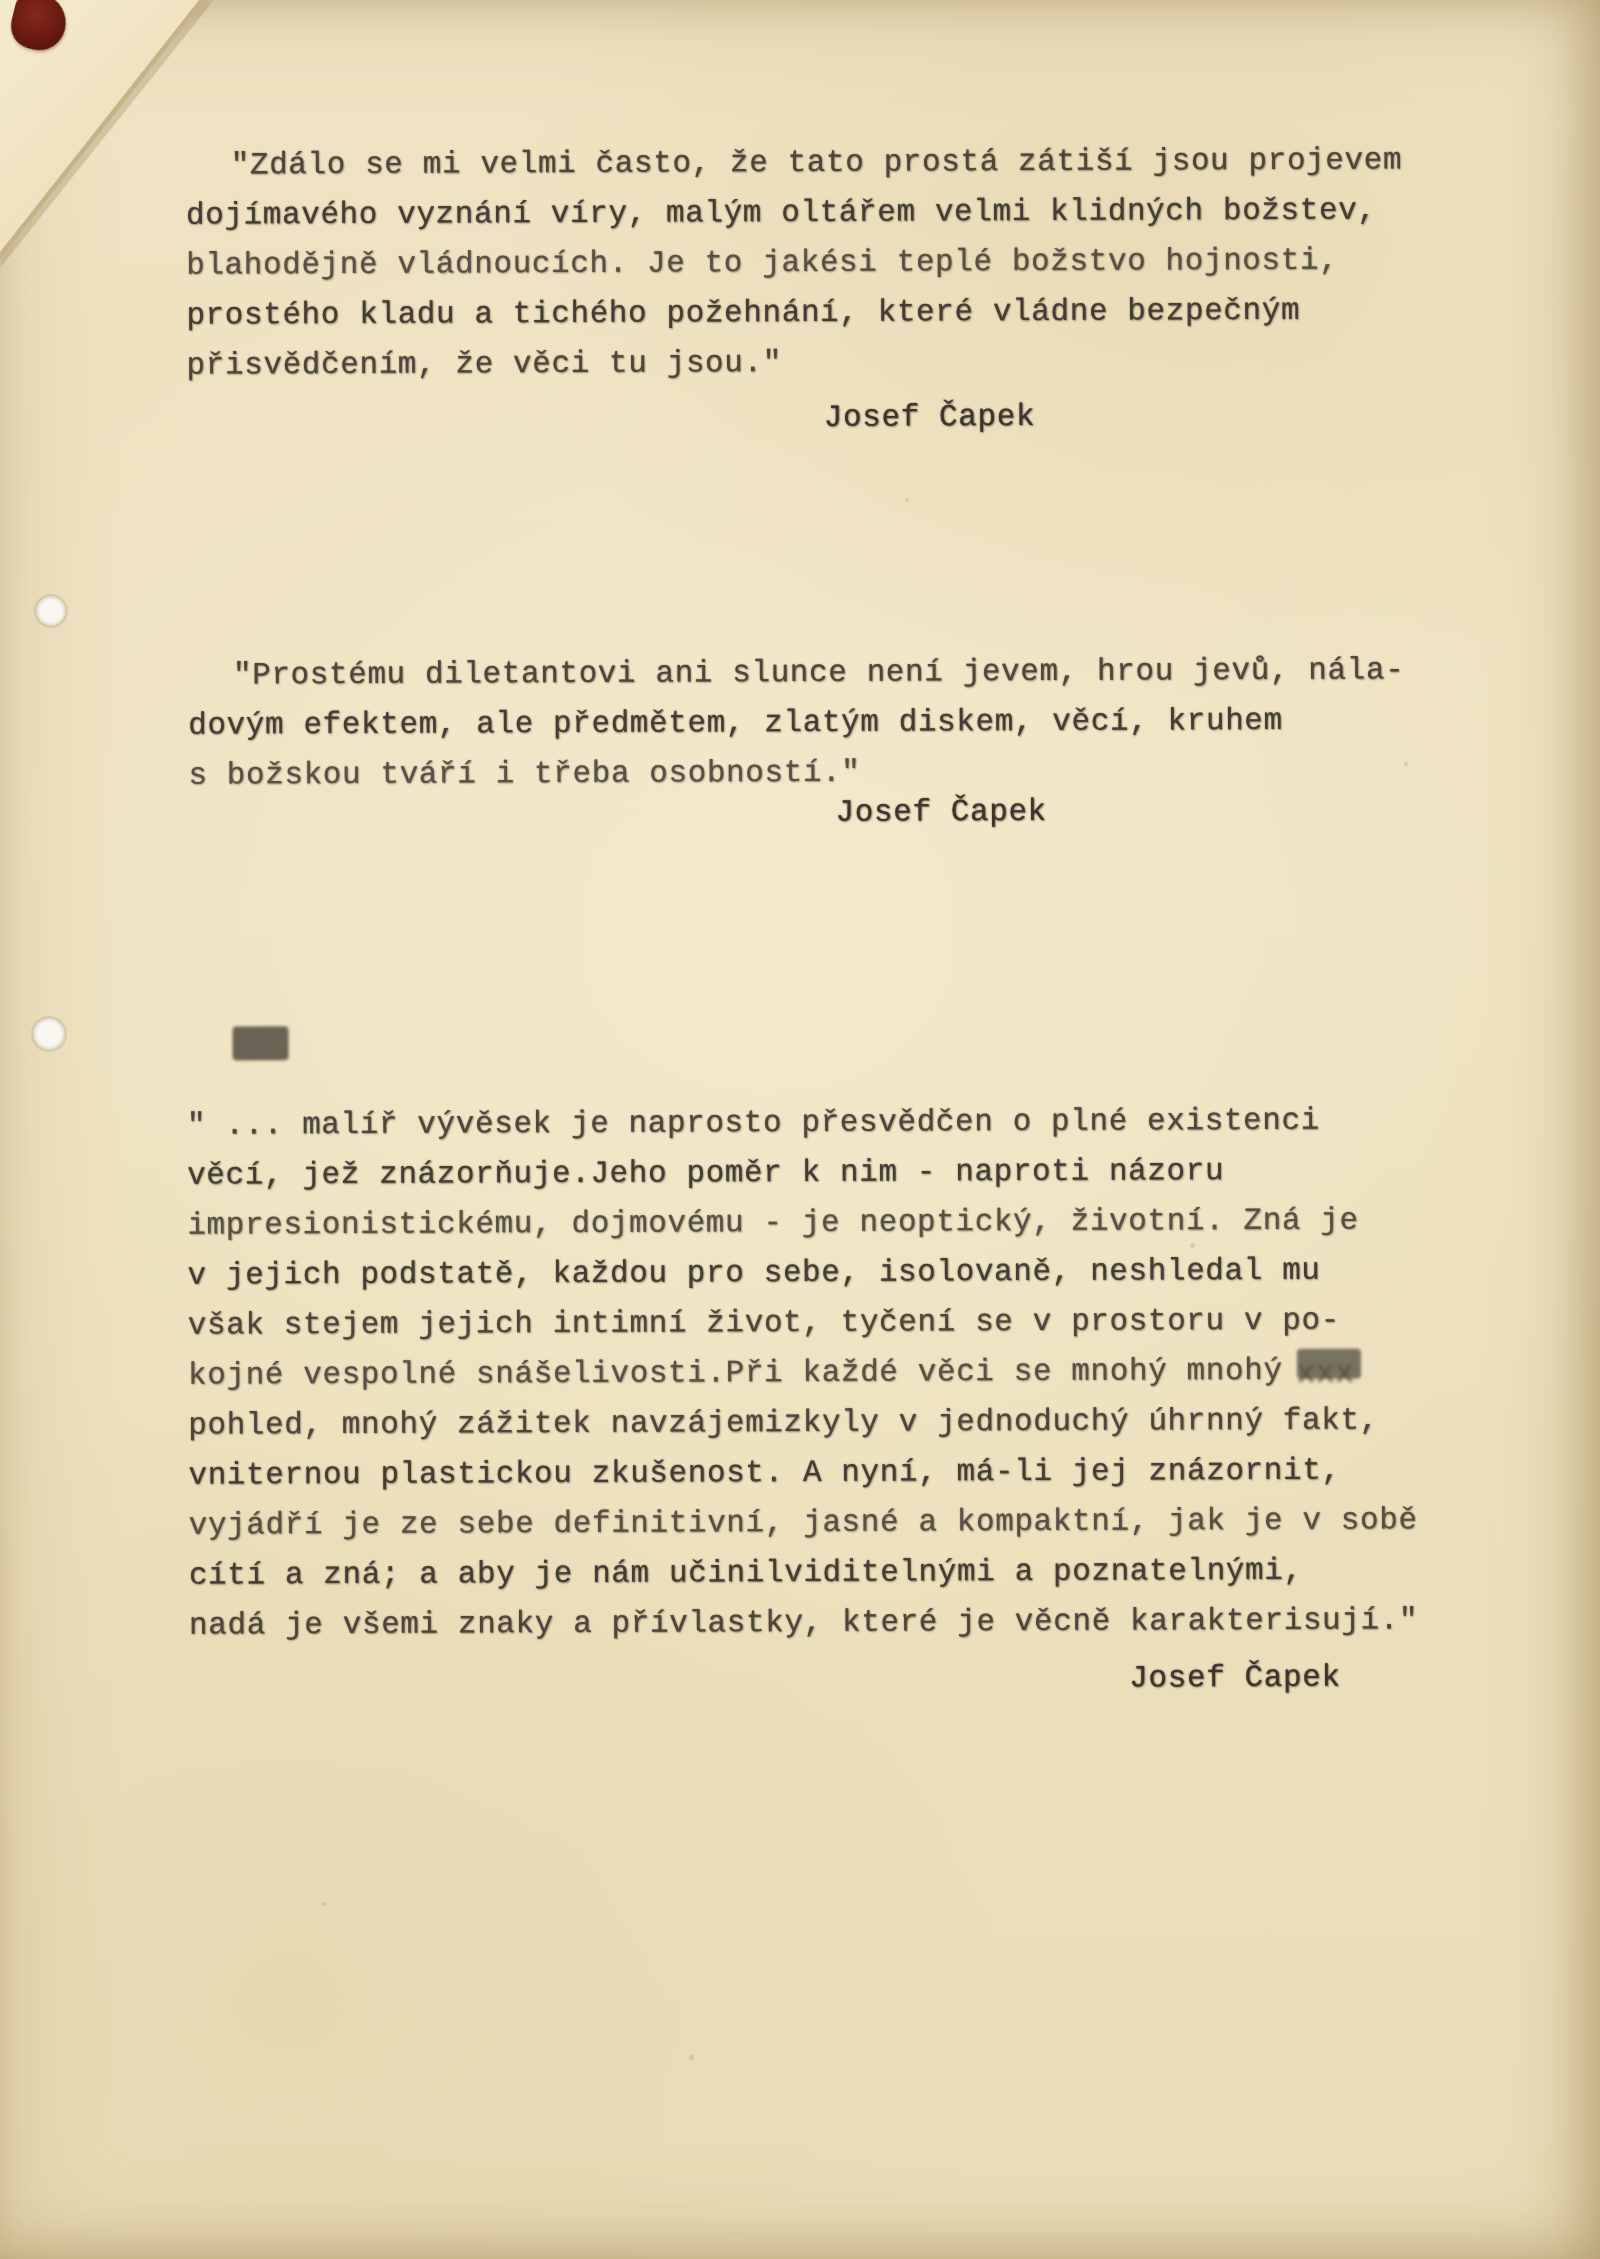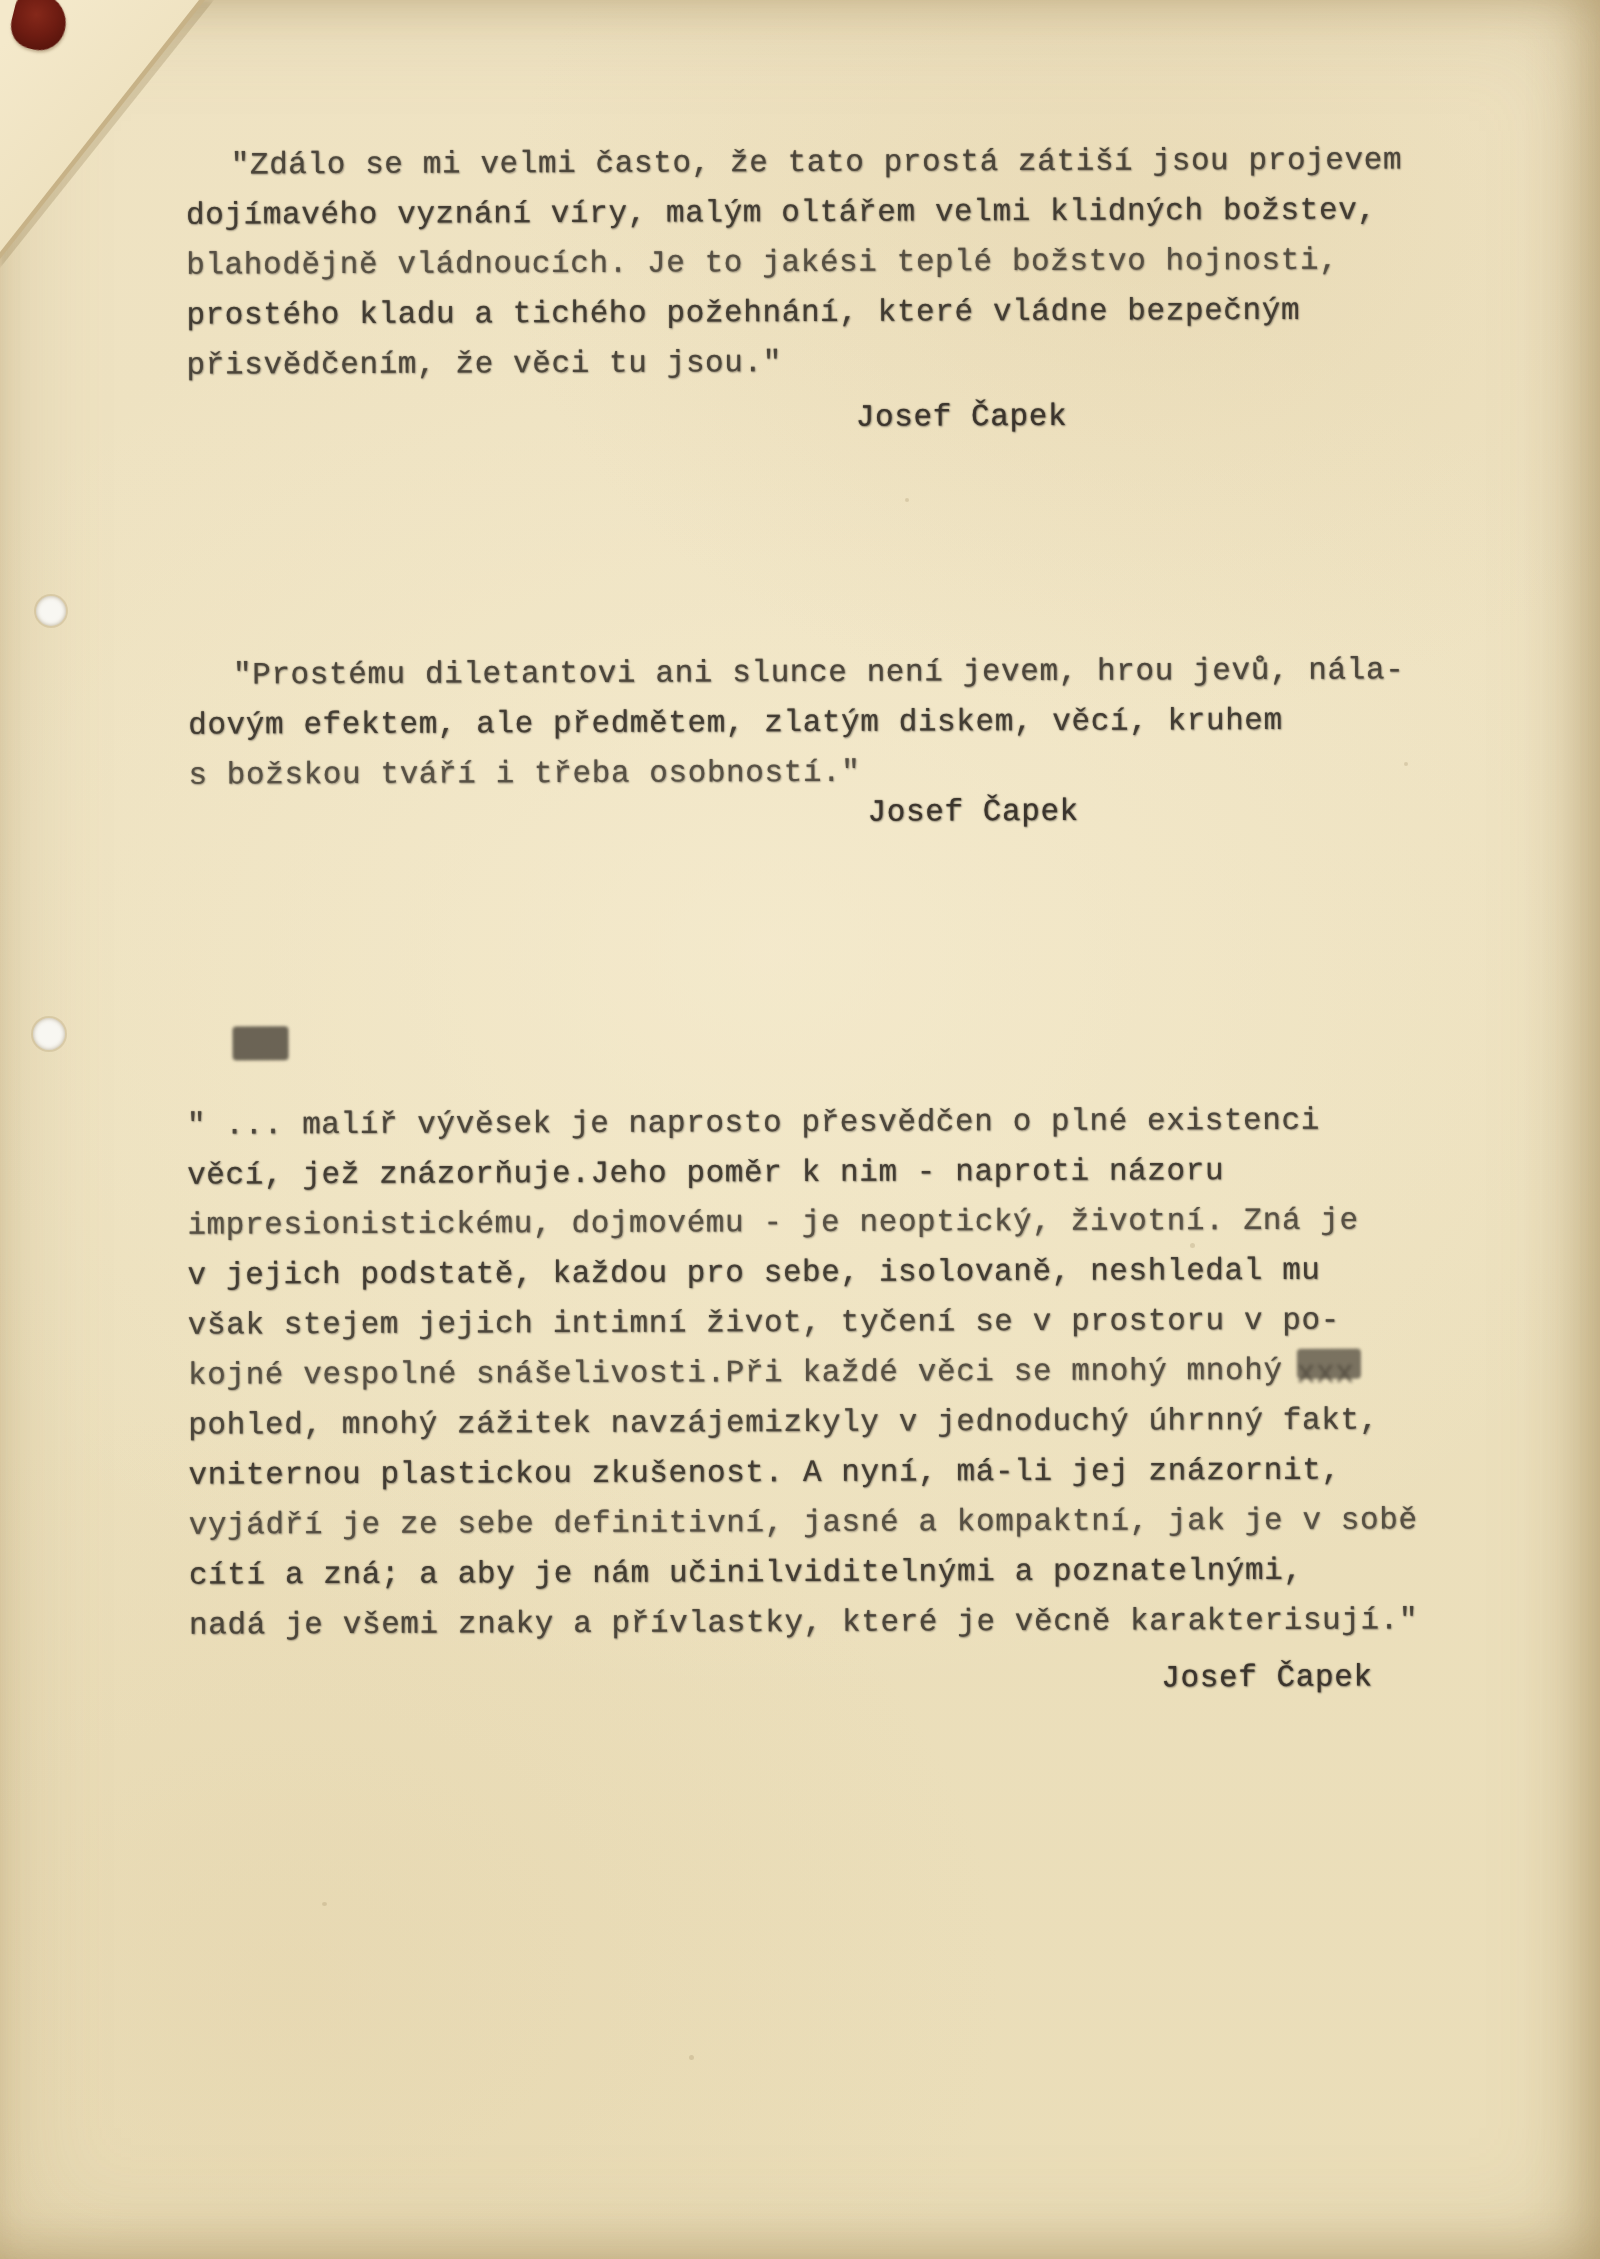--- a/index.html
+++ b/index.html
@@ -20,21 +20,21 @@
   .typelayer{position:absolute;inset:0;transform:rotate(-0.25deg);transform-origin:50% 0;}
   .para{position:absolute;white-space:nowrap;font-size:31px;line-height:50px;letter-spacing:0.6px;
         color:rgba(62,56,47,0.88);
         text-shadow:0 0 1.4px rgba(62,56,47,0.75), 0.9px 1.1px 1.7px rgba(62,56,47,0.40);}
   .para .tline{height:50px;}
   .para .tline:nth-child(odd){opacity:0.94;}
   .para .tline:nth-child(3n){opacity:0.88;}
   .tline.indent{padding-left:45px;}
   .attribution{position:absolute;white-space:nowrap;font-size:31px;letter-spacing:0.6px;
         color:rgba(56,50,42,0.92);
-        text-shadow:0 0 1.5px rgba(56,50,42,0.8), 1px 1px 1.8px rgba(56,50,42,0.45);margin-left:32px;}
+        text-shadow:0 0 1.5px rgba(56,50,42,0.8), 1px 1px 1.8px rgba(56,50,42,0.45);}
   .blot{background:rgba(56,50,42,0.72);color:transparent;border-radius:4px;filter:blur(1.6px);}
   .standalone-blot{position:absolute;width:56px;height:34px;}
   .inline-blot{display:inline-block;width:64px;height:30px;vertical-align:-3px;margin-left:14px;}
   
   .corner-shadow{position:absolute;top:0;left:0;width:214px;height:268px;
         clip-path:polygon(0 0,100% 0,0 100%);background:rgba(120,95,50,0.22);filter:blur(3px);}
   .corner-edge{position:absolute;top:0;left:0;width:205px;height:259px;
         clip-path:polygon(0 0,100% 0,0 100%);background:#c7b287;}
   .corner-paper{position:absolute;top:0;left:0;width:199px;height:252px;
         clip-path:polygon(0 0,100% 0,0 100%);

